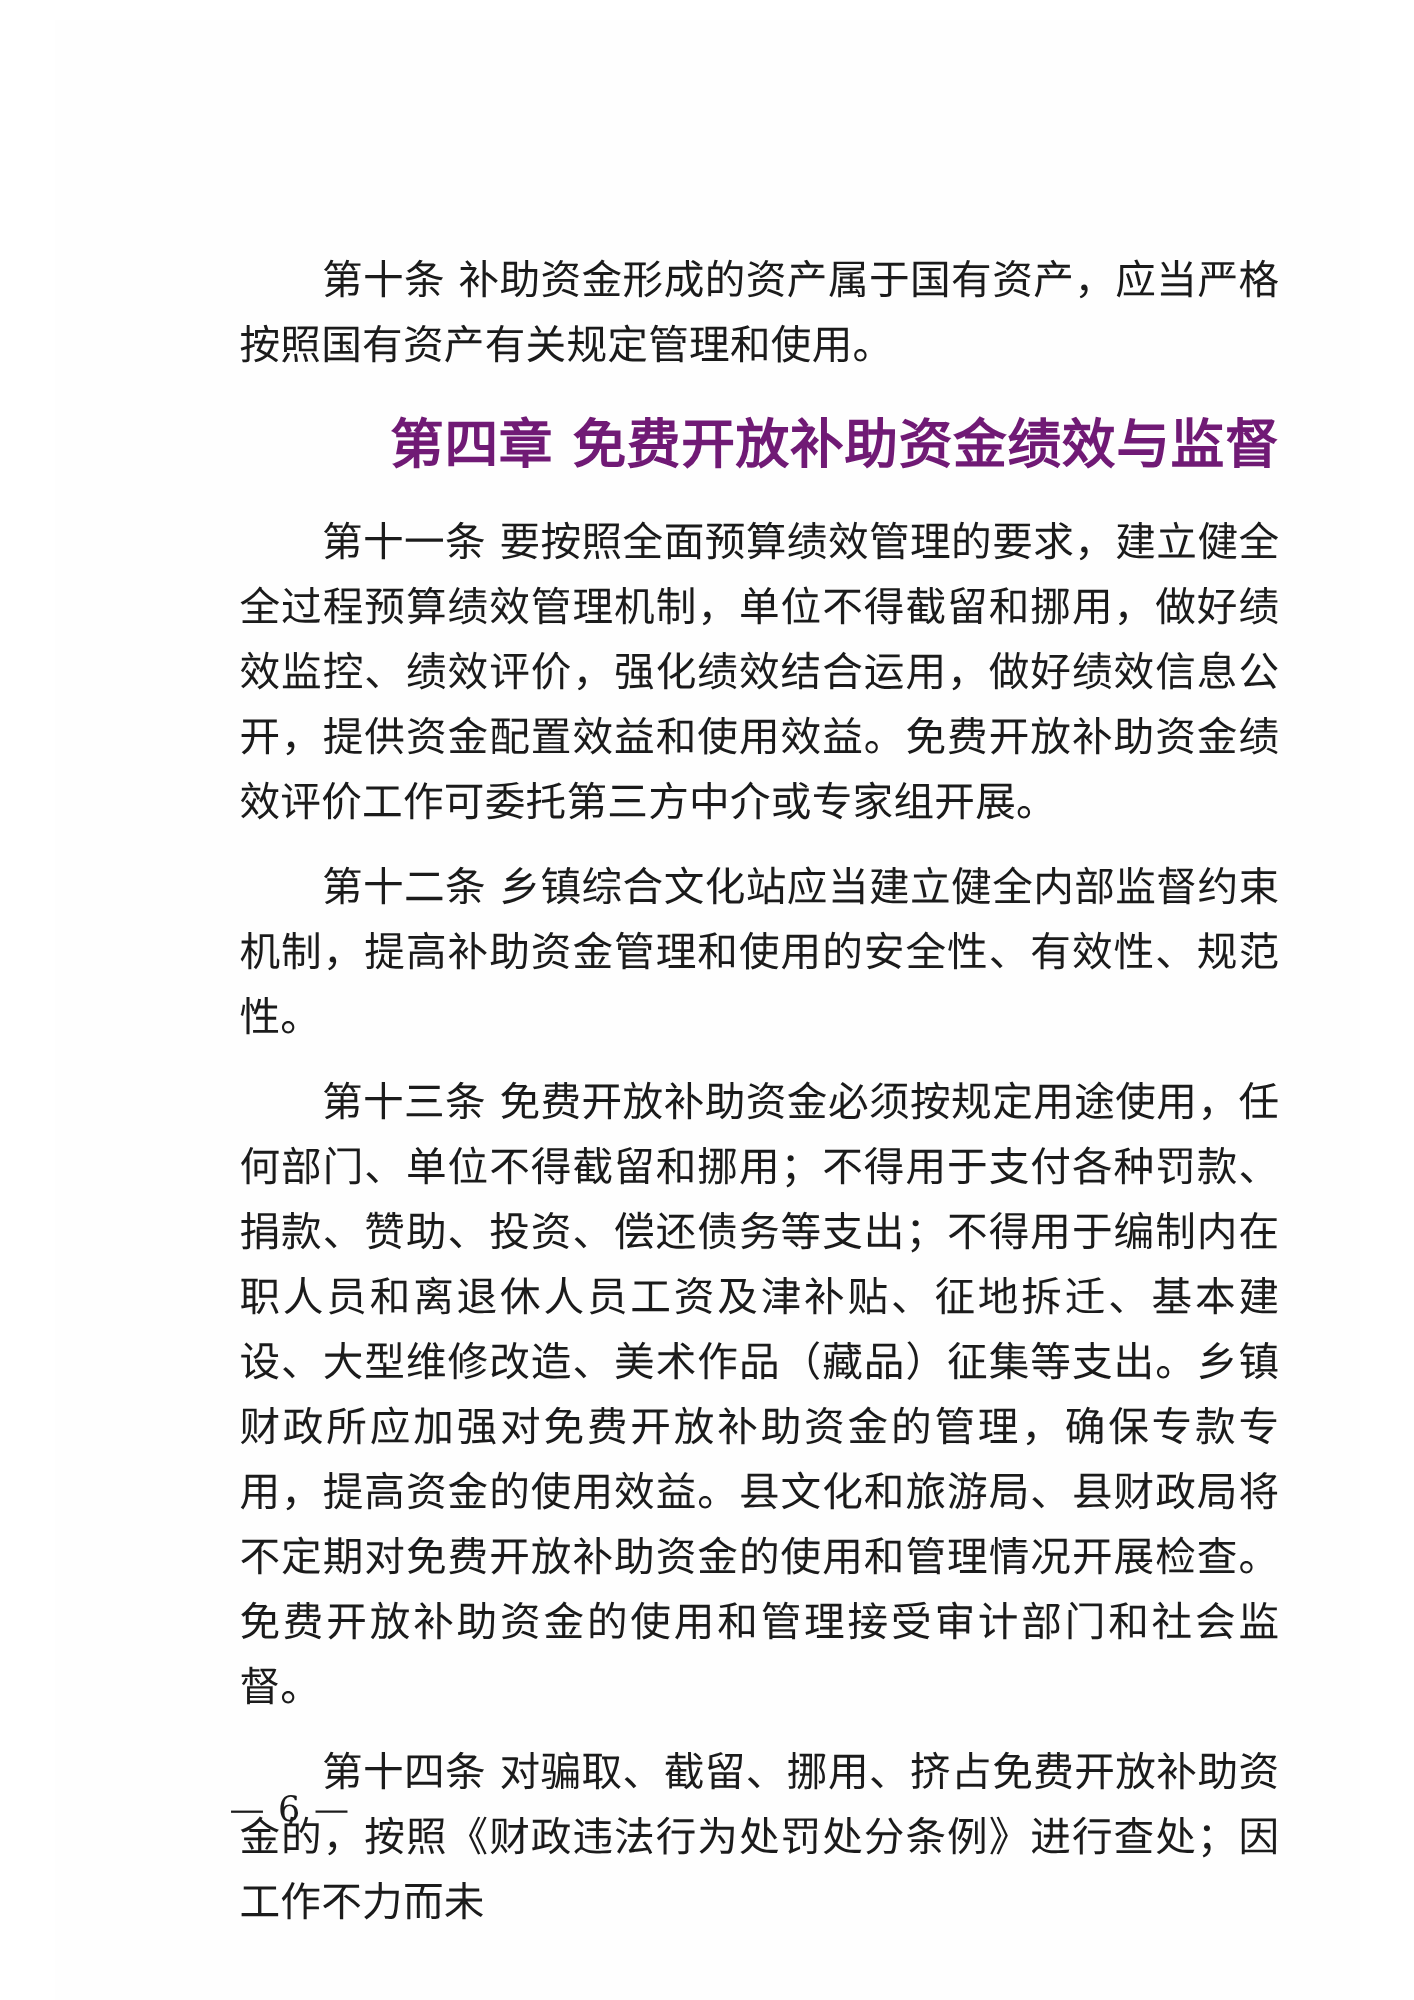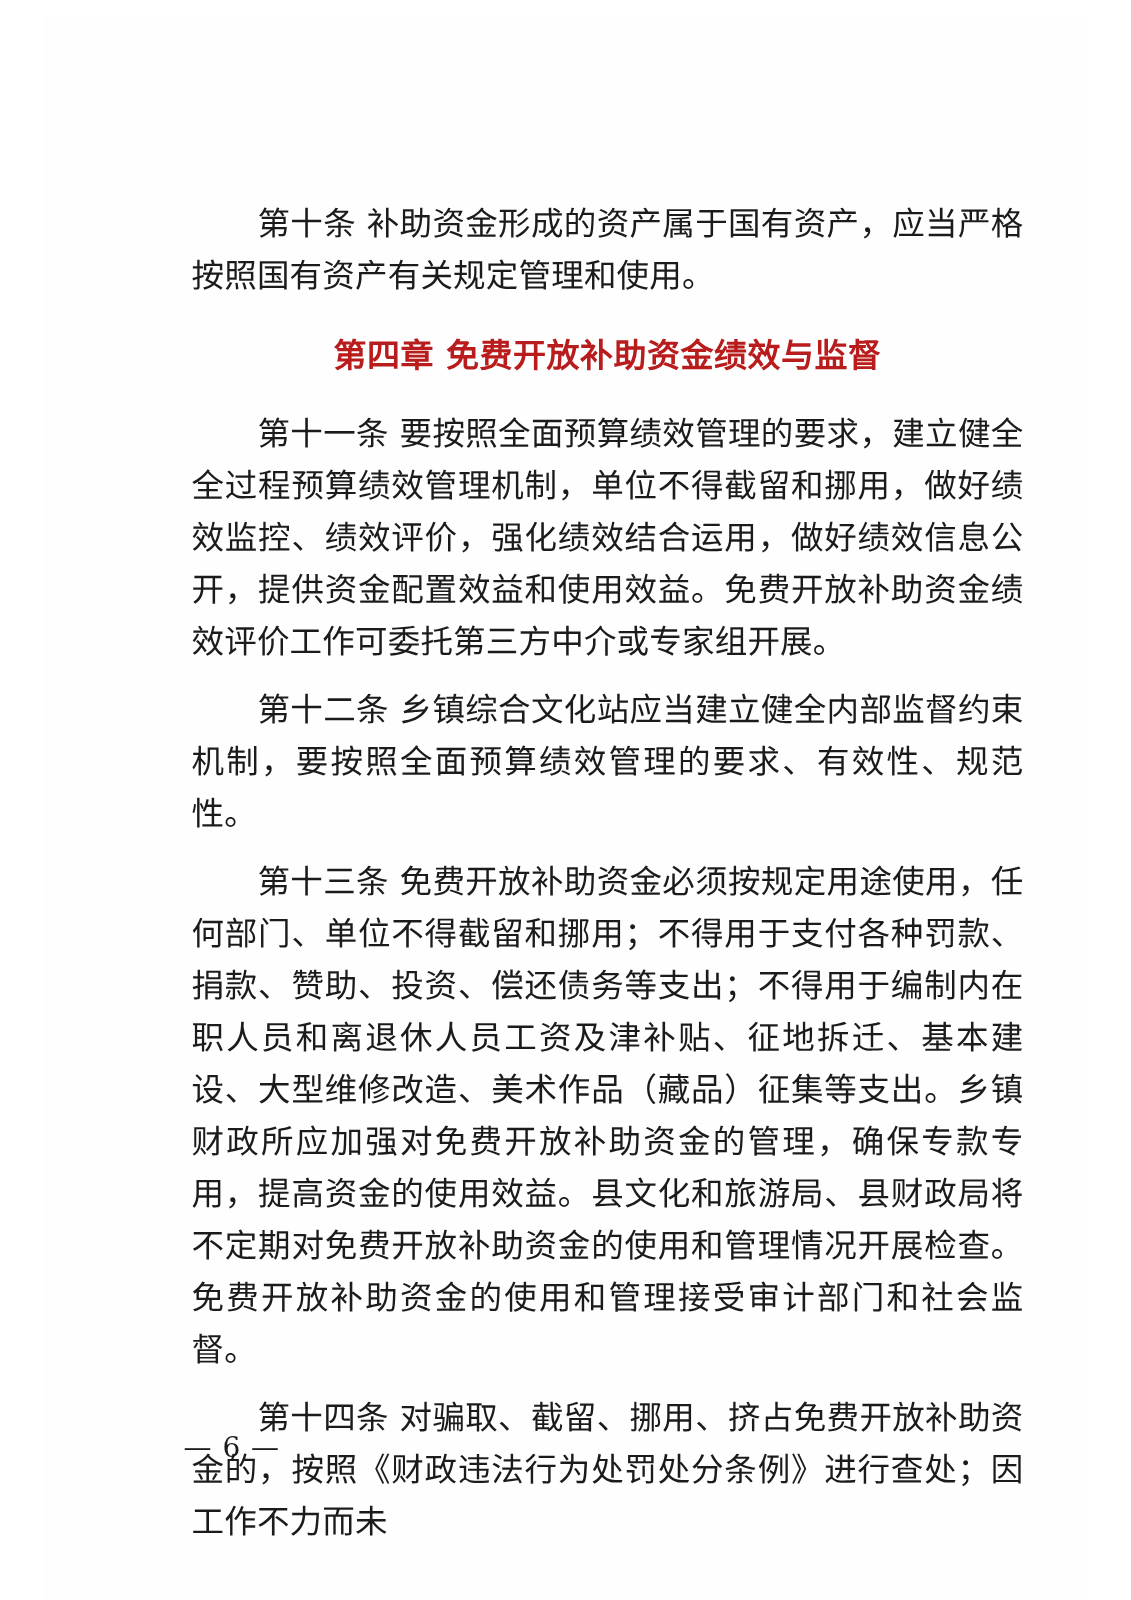--- a/index.html
+++ b/index.html
@@ -43,24 +43,24 @@
   }
 
   .para:last-of-type {
     margin-bottom: 0;
   }
 
   
   .chapter-heading {
     font-family: "DejaVu Sans", "Liberation Sans", sans-serif;
     font-weight: 700;
-    font-size: 33px;
+    font-size: 43px;
     line-height: 52px;
-    color: #b91c1c;
-    text-align: center;
+    color: #701a75;
+    text-align: right;
     text-indent: 0;
     margin: 28px 0 26px 0;
     letter-spacing: 0.5px;
   }
 
   
   .para.article {
     margin-top: 16px;
   }
 
@@ -88,21 +88,21 @@
 <div class="page">
 
   <div class="content">
 
     <p class="para article first">第十条 补助资金形成的资产属于国有资产，应当严格按照国有资产有关规定管理和使用。</p>
 
     <h2 class="chapter-heading">第四章 免费开放补助资金绩效与监督</h2>
 
     <p class="para article">第十一条 要按照全面预算绩效管理的要求，建立健全全过程预算绩效管理机制，单位不得截留和挪用，做好绩效监控、绩效评价，强化绩效结合运用，做好绩效信息公开，提供资金配置效益和使用效益。免费开放补助资金绩效评价工作可委托第三方中介或专家组开展。</p>
 
-    <p class="para article">第十二条 乡镇综合文化站应当建立健全内部监督约束机制，要按照全面预算绩效管理的要求、有效性、规范性。</p>
+    <p class="para article">第十二条 乡镇综合文化站应当建立健全内部监督约束机制，提高补助资金管理和使用的安全性、有效性、规范性。</p>
 
     <p class="para article">第十三条 免费开放补助资金必须按规定用途使用，任何部门、单位不得截留和挪用；不得用于支付各种罚款、捐款、赞助、投资、偿还债务等支出；不得用于编制内在职人员和离退休人员工资及津补贴、征地拆迁、基本建设、大型维修改造、美术作品（藏品）征集等支出。乡镇财政所应加强对免费开放补助资金的管理，确保专款专用，提高资金的使用效益。县文化和旅游局、县财政局将不定期对免费开放补助资金的使用和管理情况开展检查。免费开放补助资金的使用和管理接受审计部门和社会监督。</p>
 
     <p class="para article">第十四条 对骗取、截留、挪用、挤占免费开放补助资金的，按照《财政违法行为处罚处分条例》进行查处；因工作不力而未</p>
 
   </div>
 
   <div class="page-footer">— 6 —</div>
 
 </div>

